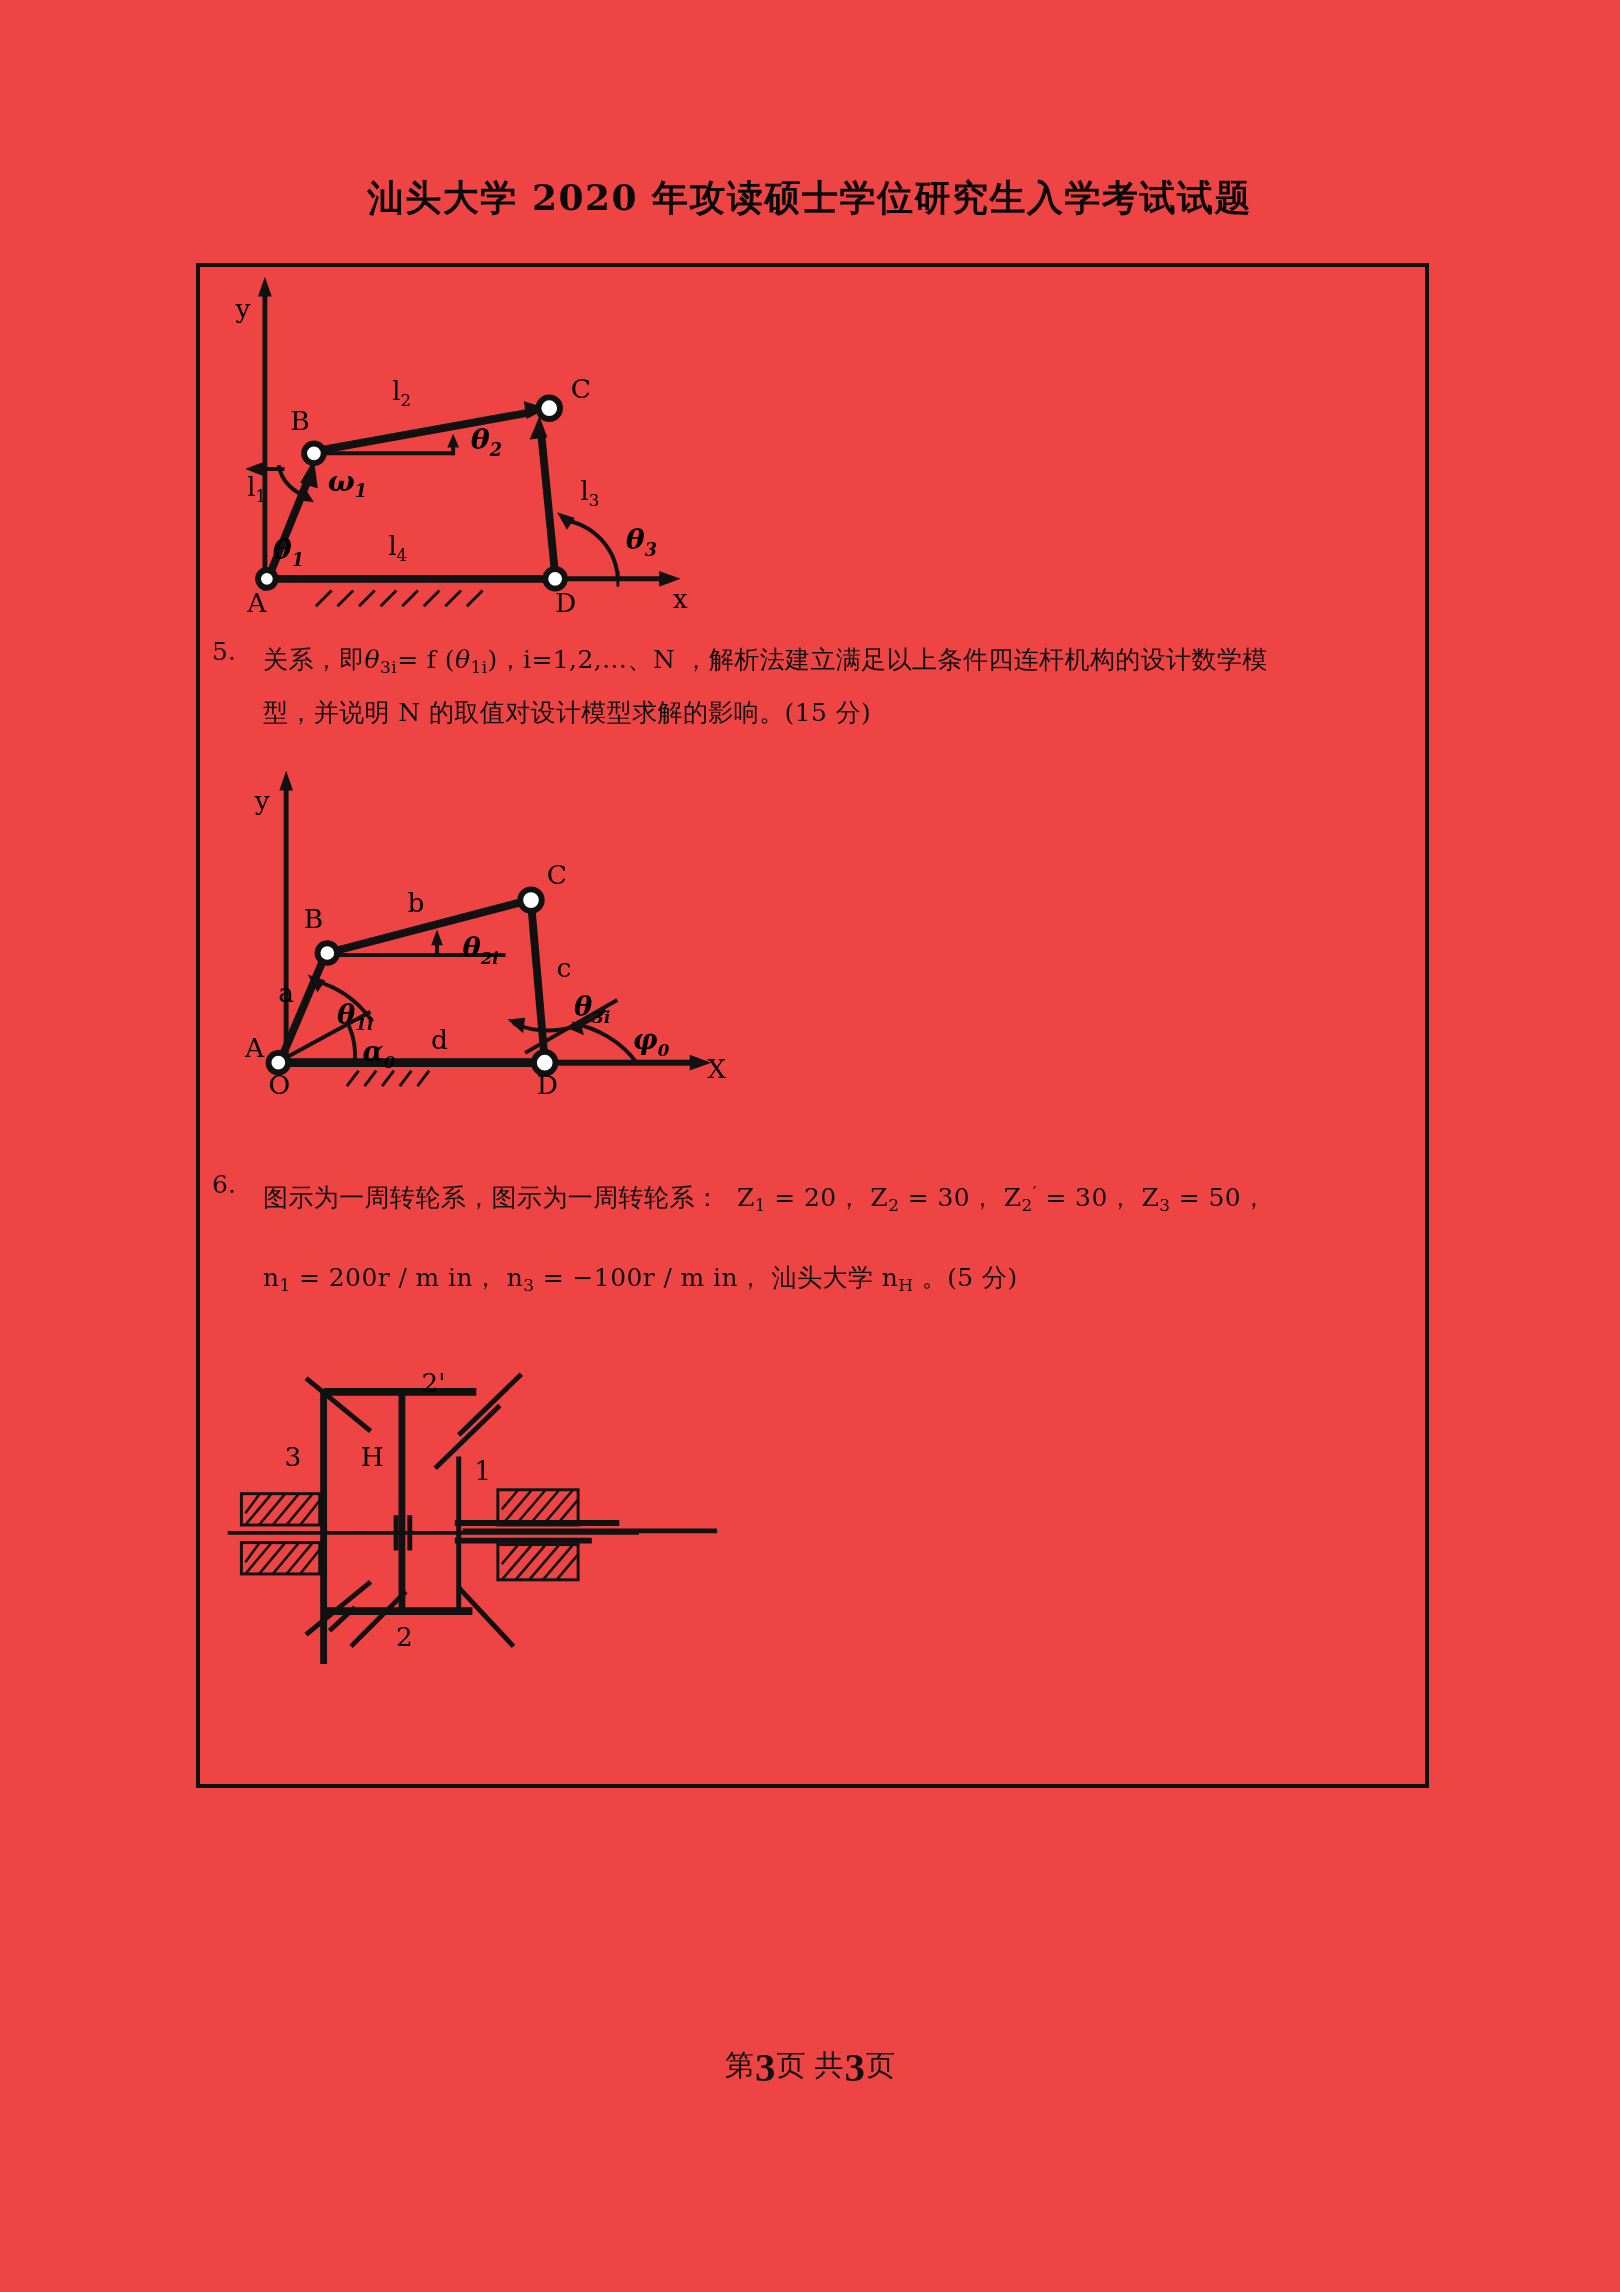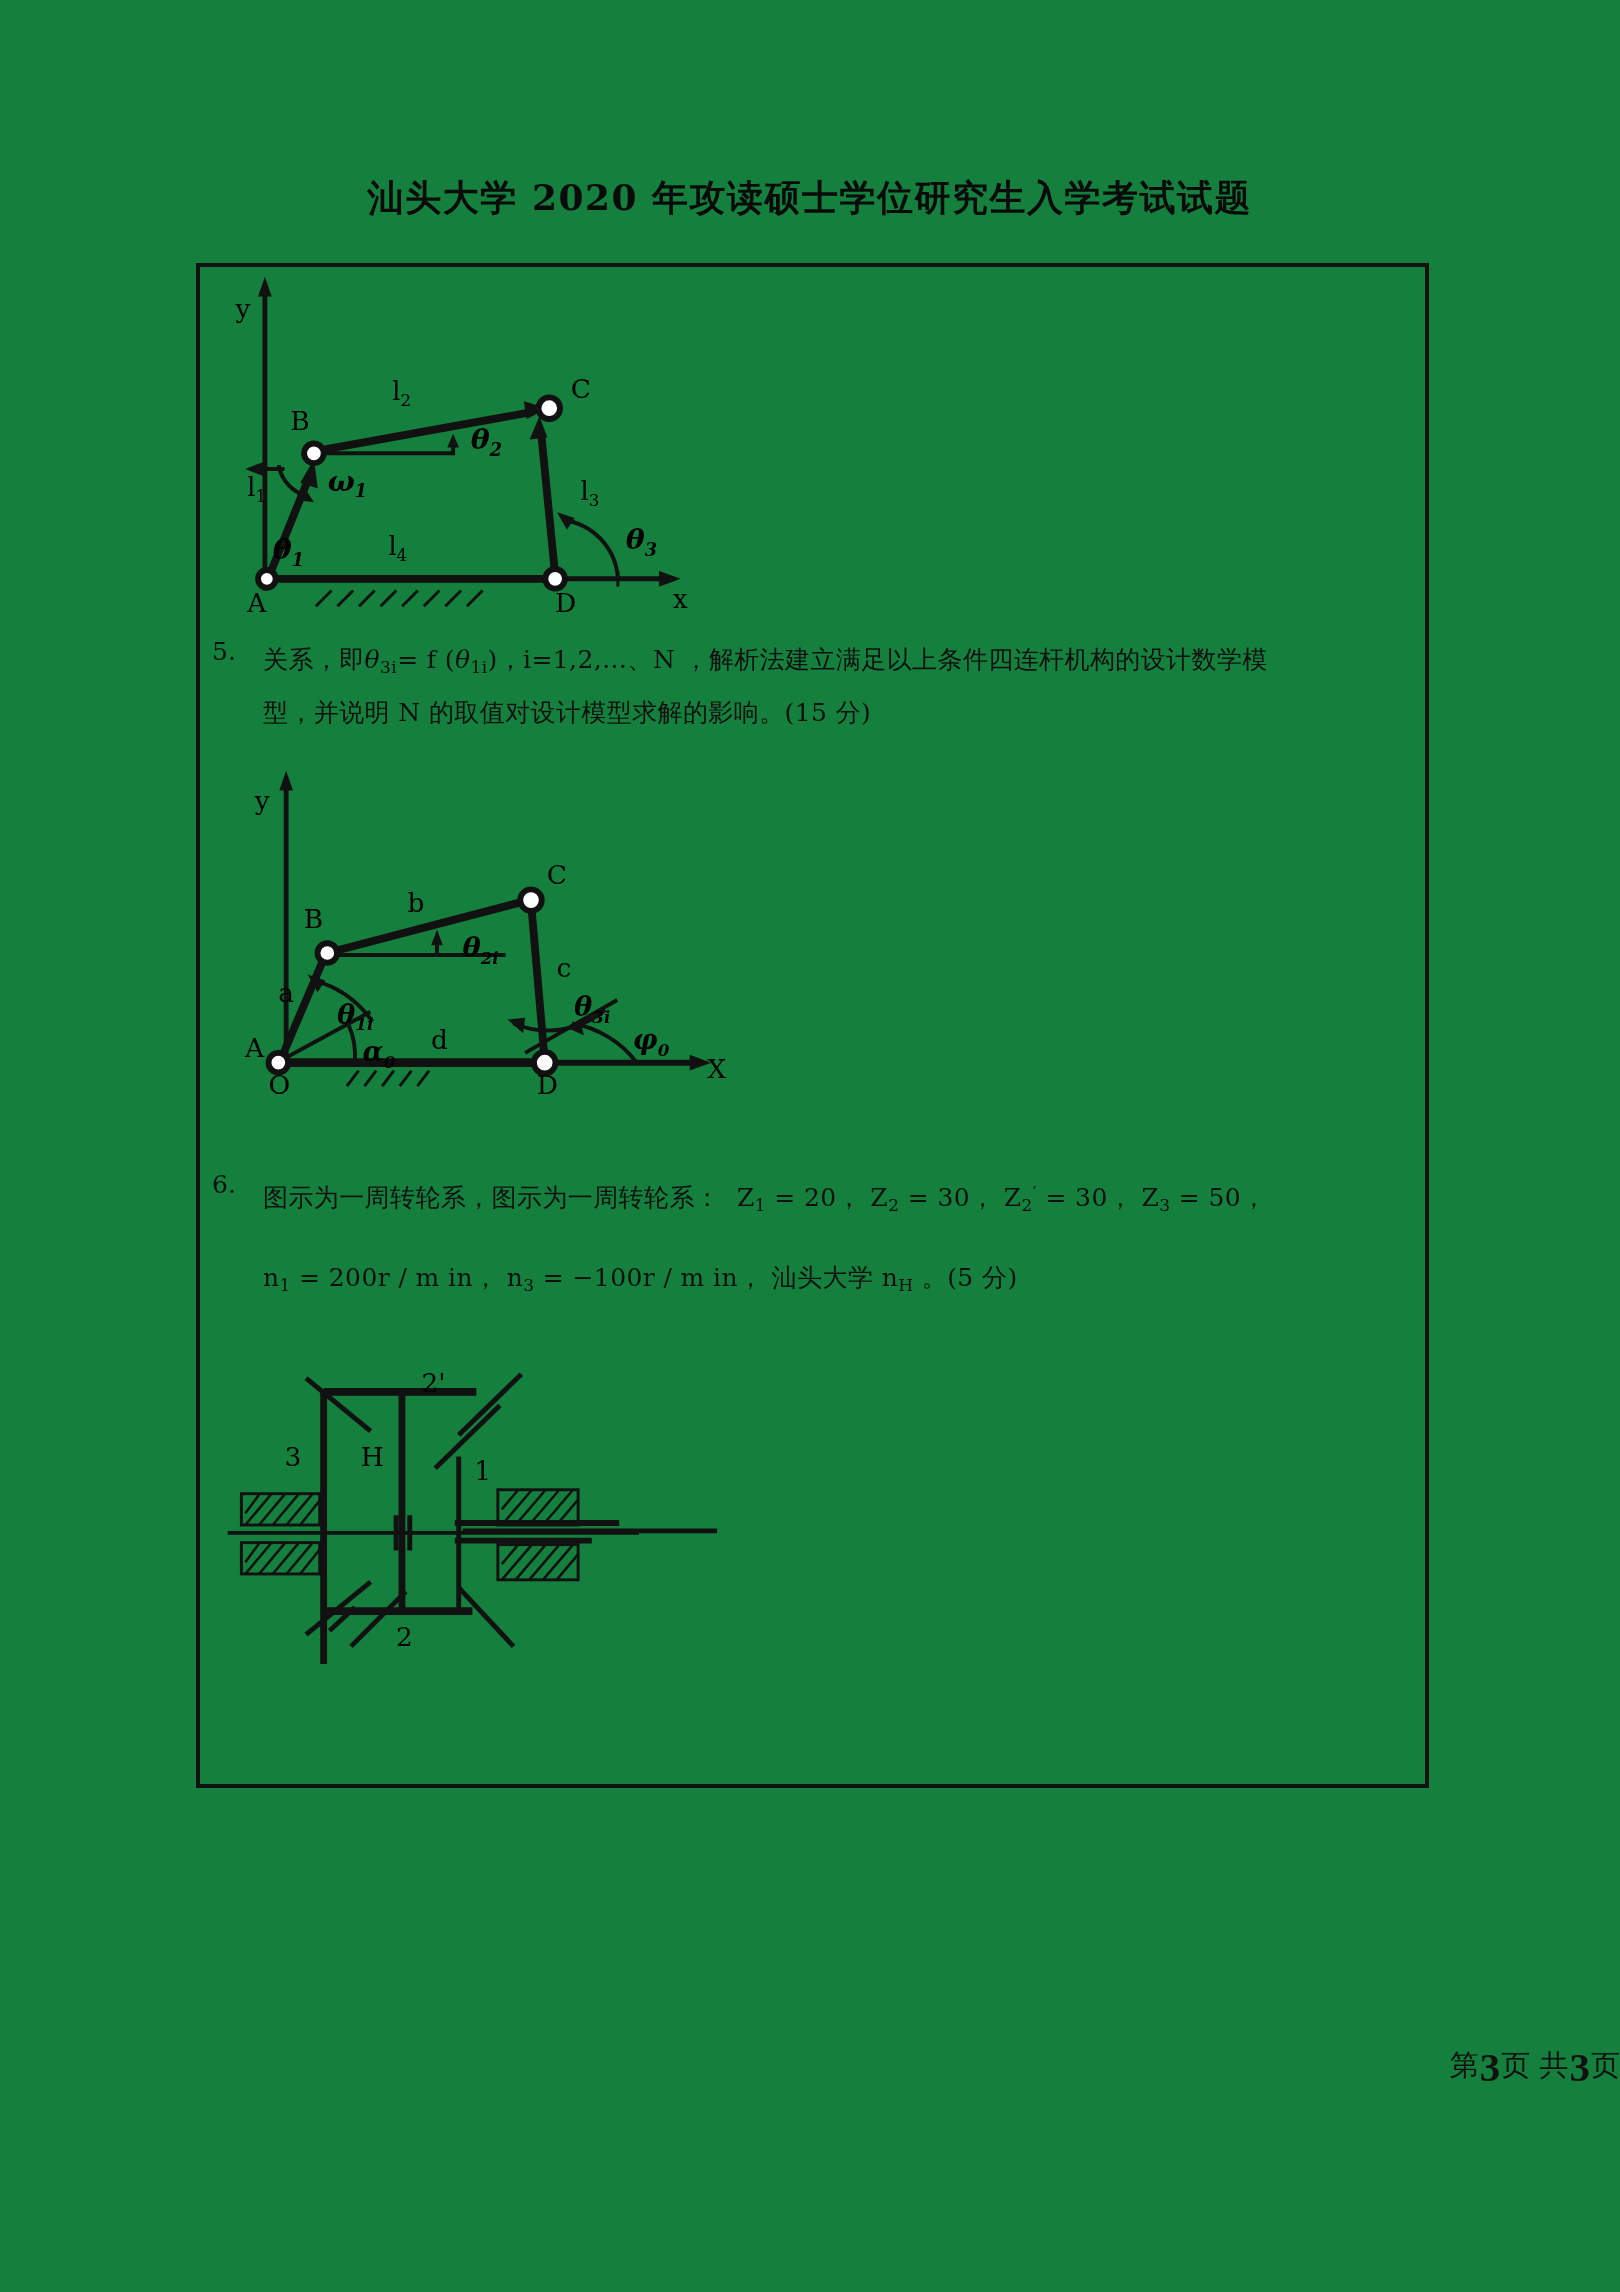--- a/index.html
+++ b/index.html
@@ -11,21 +11,21 @@
     width: 1620px;
     height: 2293px;
     position: relative;
     font-family: "Liberation Serif", "DejaVu Serif", serif;
     color: #000000;
     overflow: hidden;
   }
   .page {
     position: absolute;
     inset: 0;
-    background: #15803d;
+    background: #ef4444;
   }
   
   .doc-title {
     position: absolute;
     top: 174px;
     left: 0;
     width: 100%;
     text-align: center;
     font-family: "DejaVu Serif", "Liberation Serif", serif;
     font-weight: bold;
@@ -66,21 +66,21 @@
   sup { font-size: 0.68em; vertical-align: 0.45em; }
   .it { font-style: italic; font-family: "DejaVu Serif", serif; }
   .mono-n { font-family: "DejaVu Serif", serif; }
 
   
   .footer {
     position: absolute;
     left: 0;
     top: 2037px;
     width: 100%;
-    text-align: right;
+    text-align: center;
     font-family: "DejaVu Serif", "Liberation Serif", serif;
     font-size: 29px;
     color: #111;
   }
   .footer .hand {
     font-size: 41px;
     font-family: "Liberation Serif", serif;
     font-weight: bold;
     position: relative;
     top: 5.9px;

